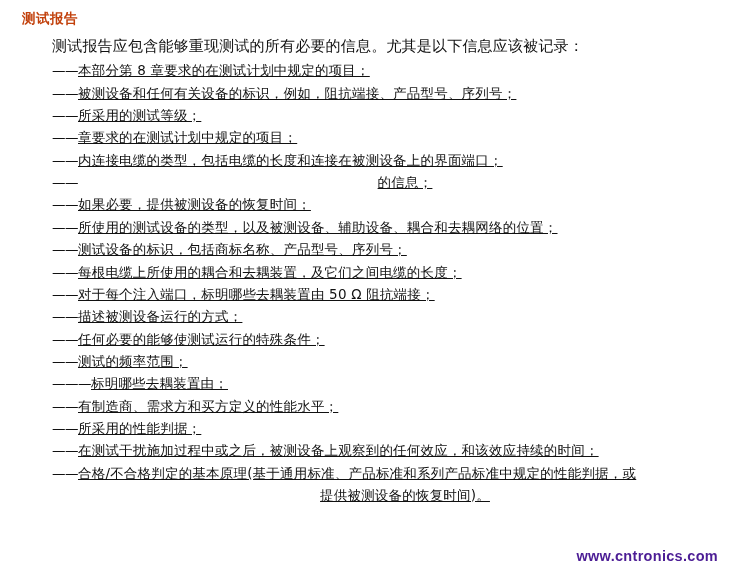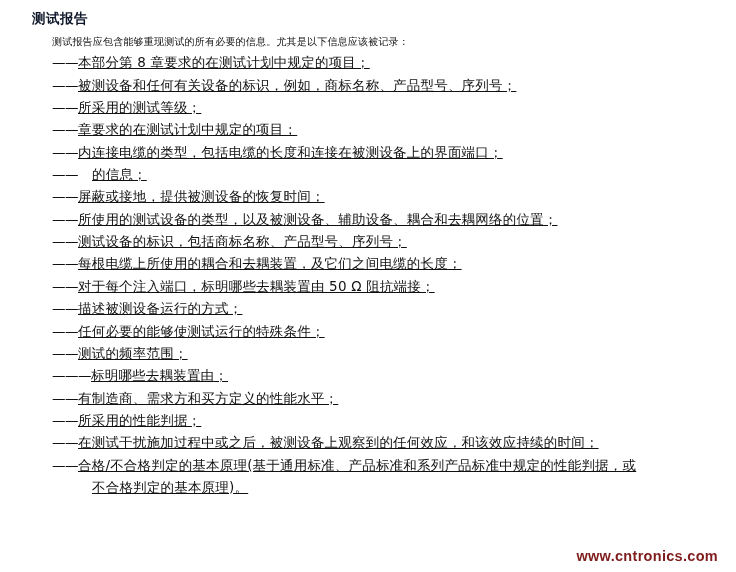--- a/index.html
+++ b/index.html
@@ -19,25 +19,25 @@
     position: relative;
     width: 736px;
     height: 572px;
     box-sizing: border-box;
     padding: 8px 18px 0 18px;
   }
   .doc-title {
     font-size: 13.5px;
     font-weight: bold;
     letter-spacing: 0.5px;
-    margin: 2px 0 6px 14px;
-    color: #0f172a;
+    margin: 2px 0 6px 4px;
+    color: #c2410c;
   }
   .intro {
-    font-size: 10px;
+    font-size: 15px;
     line-height: 1.62;
     margin: 0 0 2px 0;
     padding-left: 34px;
     letter-spacing: 0.2px;
     color: #111;
   }
   .item-list {
     margin: 0;
     padding: 0;
     list-style: none;
@@ -59,29 +59,30 @@
     color: #111;
   }
   .item-text {
     flex: 1 1 auto;
     text-indent: 0;
     text-decoration: underline;
   }
   .item-text .cont {
     display: block;
     padding-left: 14px;
+    text-align: center;
   }
   .watermark {
     position: absolute;
     right: 18px;
     bottom: 8px;
     font-size: 14.5px;
     font-weight: bold;
     font-family: "Liberation Sans", sans-serif;
-    color: #7f1d1d;
+    color: #4c1d95;
     letter-spacing: 0.3px;
   }
 </style>
 </head>
 <body>
 
 <div class="page">
 
   <div class="doc-title">测试报告</div>
 
@@ -89,21 +90,21 @@
 
   <ul class="item-list">
 
     <li class="item">
       <span class="dash">——</span>
       <span class="item-text">本部分第 8 章要求的在测试计划中规定的项目；</span>
     </li>
 
     <li class="item">
       <span class="dash">——</span>
-      <span class="item-text">被测设备和任何有关设备的标识，例如，商标名称、产品型号、序列号；</span>
+      <span class="item-text">被测设备和任何有关设备的标识，例如，阻抗端接、产品型号、序列号；</span>
     </li>
 
     <li class="item">
       <span class="dash">——</span>
       <span class="item-text">所采用的测试等级；</span>
     </li>
 
     <li class="item">
       <span class="dash">——</span>
       <span class="item-text">章要求的在测试计划中规定的项目；</span>
@@ -116,21 +117,21 @@
 
     <li class="item">
       <span class="dash">——</span>
       <span class="item-text">
         <span class="cont">的信息；</span>
       </span>
     </li>
 
     <li class="item">
       <span class="dash">——</span>
-      <span class="item-text">屏蔽或接地，提供被测设备的恢复时间；</span>
+      <span class="item-text">如果必要，提供被测设备的恢复时间；</span>
     </li>
 
     <li class="item">
       <span class="dash">——</span>
       <span class="item-text">所使用的测试设备的类型，以及被测设备、辅助设备、耦合和去耦网络的位置；</span>
     </li>
 
     <li class="item">
       <span class="dash">——</span>
       <span class="item-text">测试设备的标识，包括商标名称、产品型号、序列号；</span>
@@ -178,21 +179,21 @@
 
     <li class="item">
       <span class="dash">——</span>
       <span class="item-text">在测试干扰施加过程中或之后，被测设备上观察到的任何效应，和该效应持续的时间；</span>
     </li>
 
     <li class="item">
       <span class="dash">——</span>
       <span class="item-text">
         <span>合格/不合格判定的基本原理(基于通用标准、产品标准和系列产品标准中规定的性能判据，或</span>
-        <span class="cont">不合格判定的基本原理)。</span>
+        <span class="cont">提供被测设备的恢复时间)。</span>
       </span>
     </li>
 
   </ul>
 
   <div class="watermark">www.cntronics.com</div>
 
 </div>
 
 </body></html>

